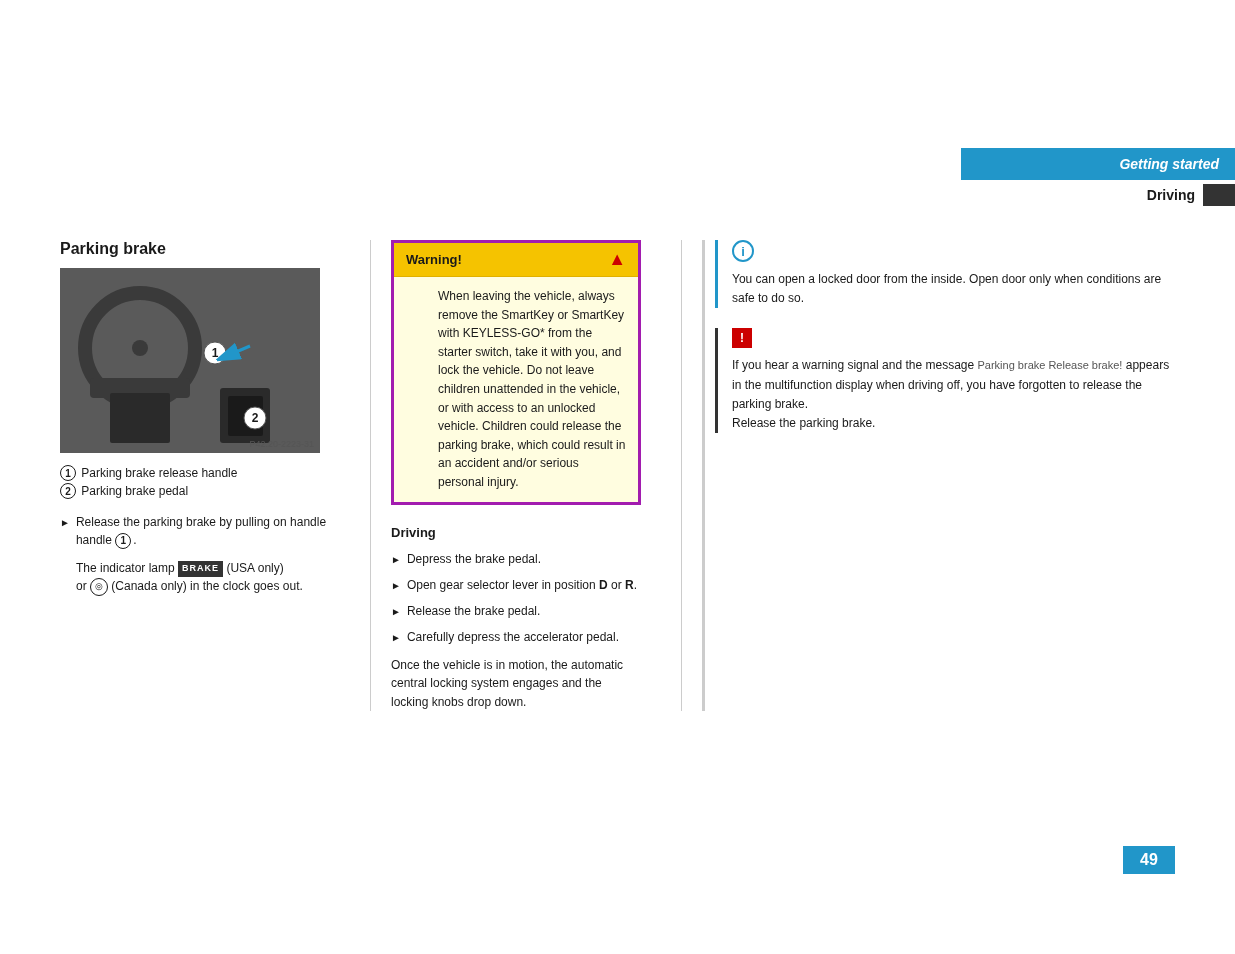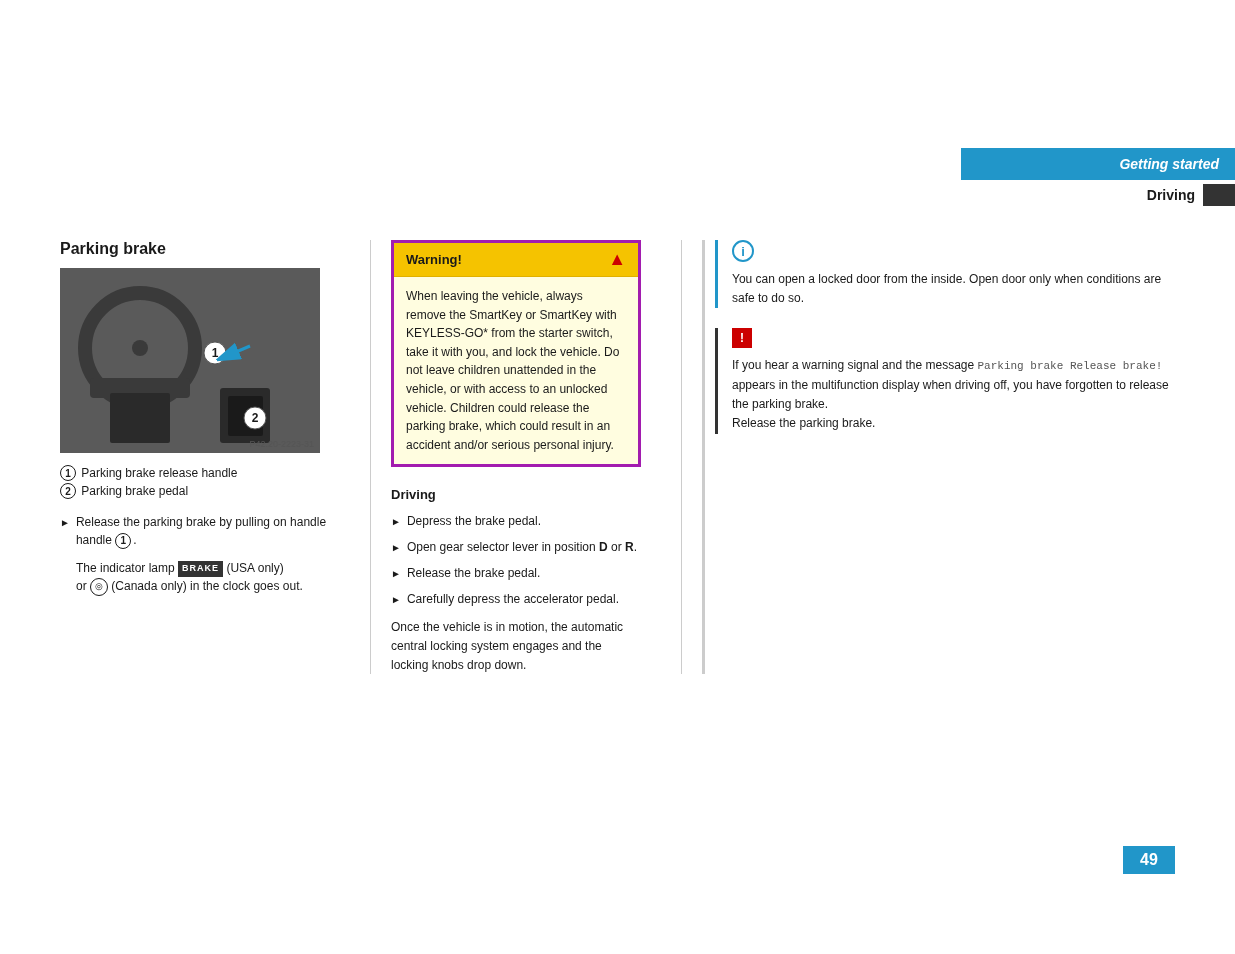--- a/index.html
+++ b/index.html
@@ -202,20 +202,21 @@
       color: #cc0000;
     }
     .warning-divider {
       border: none;
       border-top: 1px solid #e0b000;
     }
     .warning-body {
       padding: 10px 12px;
       font-size: 12px;
       line-height: 1.55;
+      margin-left: 32px;
     }
 
     .driving-section-title {
       font-weight: bold;
       font-size: 13px;
       margin-bottom: 10px;
     }
 
     .mid-bullet {
       display: flex;
@@ -288,21 +289,21 @@
       font-size: 12px;
       margin-bottom: 8px;
     }
 
     .warning-small-text {
       font-size: 12px;
       line-height: 1.6;
     }
 
     .code-text {
-      font-family: Liberation Mono, monospace;
+      font-family: Liberation Sans, sans-serif;
       font-size: 11px;
       color: #555;
     }
 
     .cold-start-note {
       font-size: 12px;
       line-height: 1.6;
     }
 
     

